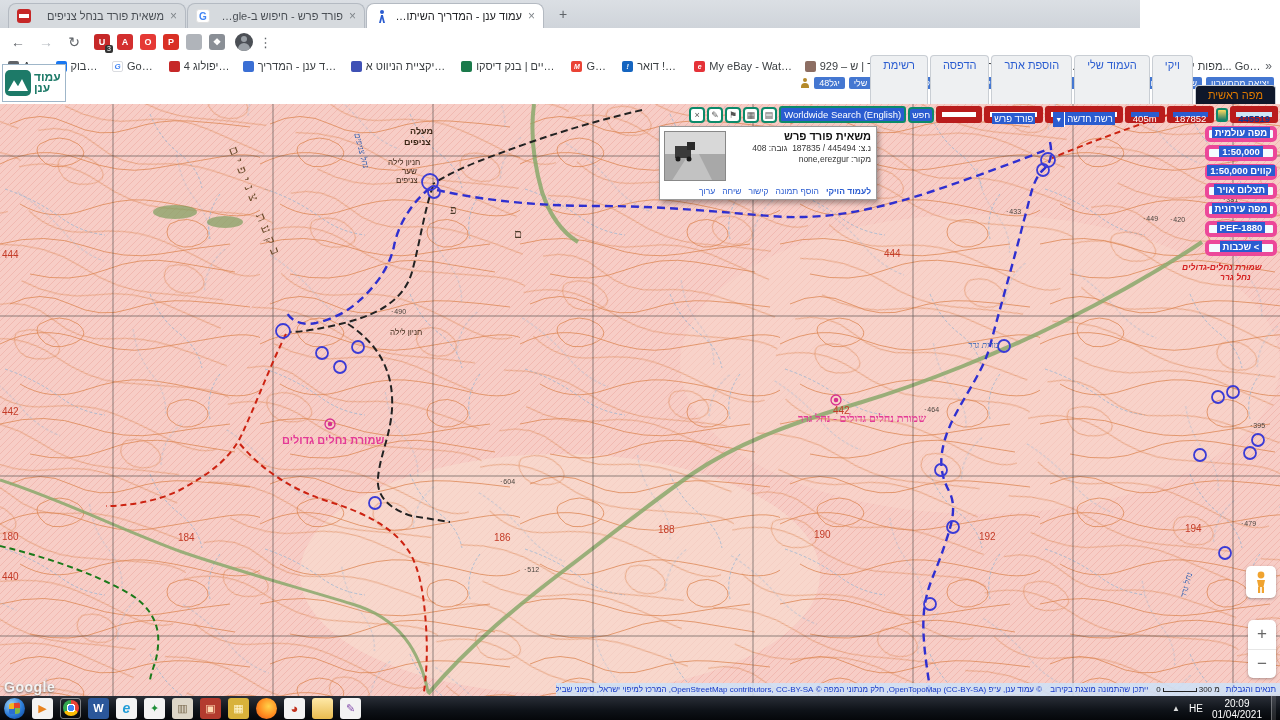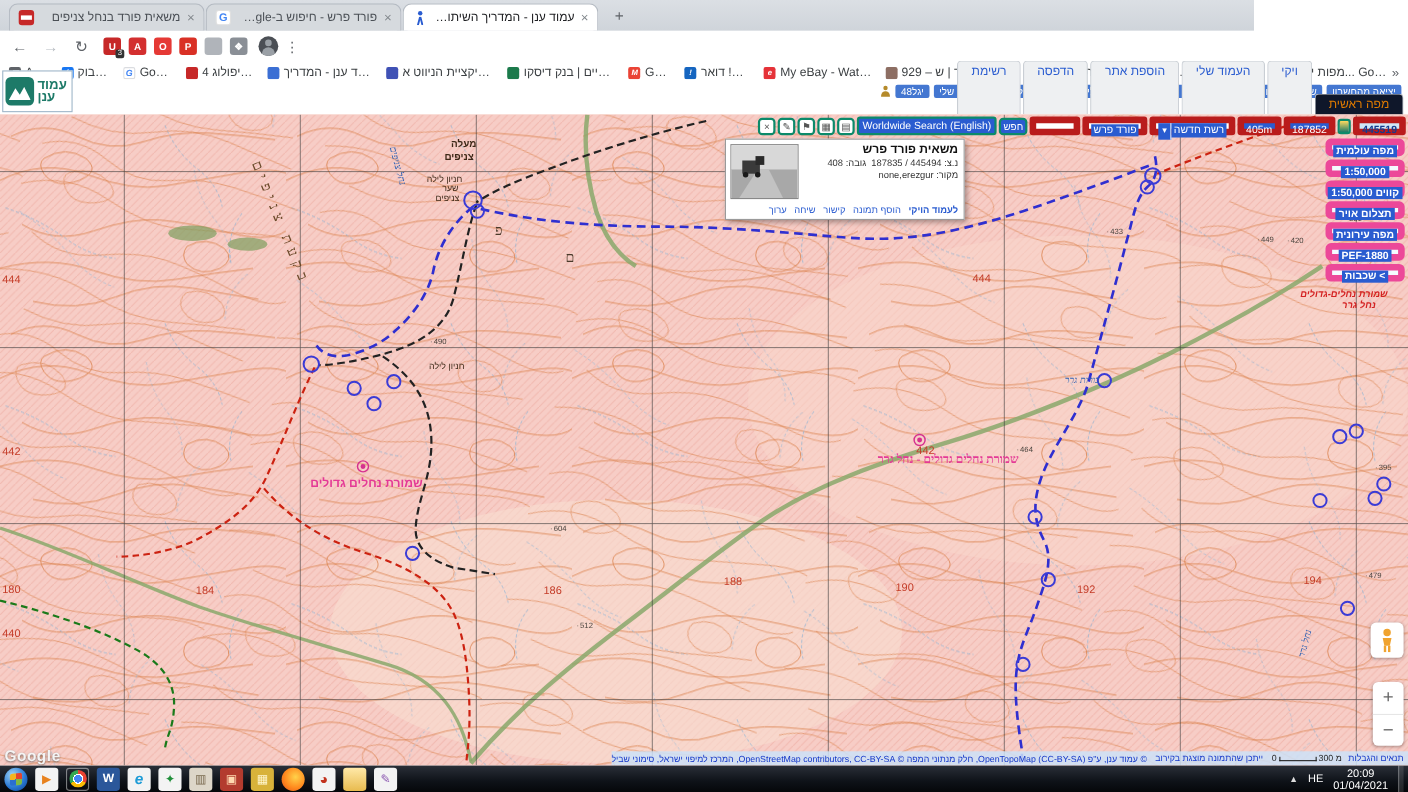--- a/index.html
+++ b/index.html
@@ -103,22 +103,22 @@
     line-height:13px;padding:0 2px;white-space:nowrap;}
   .hl{background:#2a5cd0;color:#fff;padding:0 2px;}
   .lightbox{background:#cfe7f6;color:#123a8f;font-weight:bold;}
   .gridsel{display:flex;align-items:flex-start;gap:0;}
   .gridsel .arr{background:#2a5cd0;color:#fff;font-size:7px;padding:1px 2px;border-right:1px solid #fff;}
   .convicon{width:12px;height:14px;border:2px solid #0c8a6a;border-radius:3px;
     background:linear-gradient(#ffd95e,#1d7a68);}
 
   
   .layers{position:absolute;right:3px;top:22px;display:flex;flex-direction:column;gap:3px;width:72px;}
-  .lbtn{height:16px;border:6px solid #ec4899;border-radius:5px;background:#f4fbff;
-    display:flex;align-items:flex-start;justify-content:center;padding:0;}
+  .lbtn{height:16px;border:4px solid #ec4899;border-radius:5px;background:#f4fbff;
+    display:flex;align-items:flex-end;justify-content:center;padding:0;}
   .lhl{background:#2a5cd0;color:#fff;font-size:9.5px;font-weight:bold;line-height:11px;padding:0 3px;white-space:nowrap;}
 
   
   .popup{position:absolute;left:659px;top:22px;width:218px;height:74px;background:#fff;
     border:1px solid #9a9a9a;box-shadow:2px 3px 5px rgba(0,0,0,.35);padding:3px 5px;direction:rtl;}
   .pop-title{font-size:11px;font-weight:bold;color:#111;}
   .pop-line{font-size:8.5px;color:#333;margin-top:1px;}
   .pop-photo{position:absolute;left:4px;top:4px;width:62px;height:50px;border:1px solid #888;overflow:hidden;}
   .pop-links{position:absolute;bottom:3px;right:5px;left:5px;display:flex;direction:rtl;gap:7px;font-size:8.5px;color:#2a5cd0;}
   .plink.bold{font-weight:bold;}

